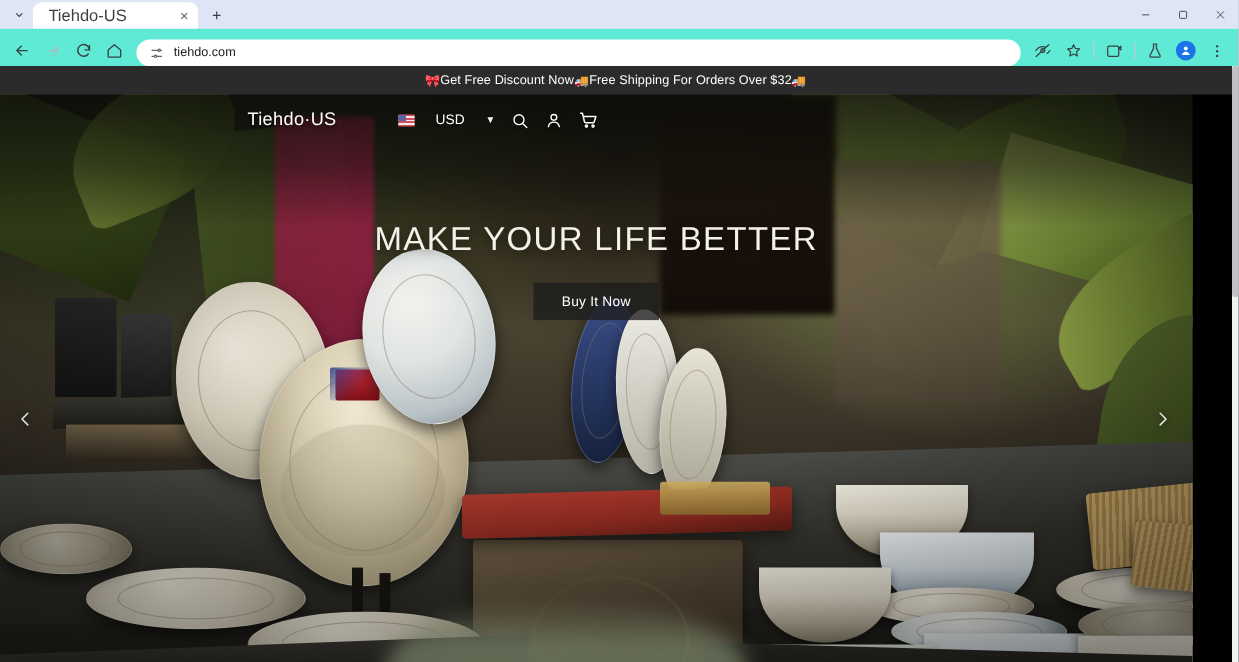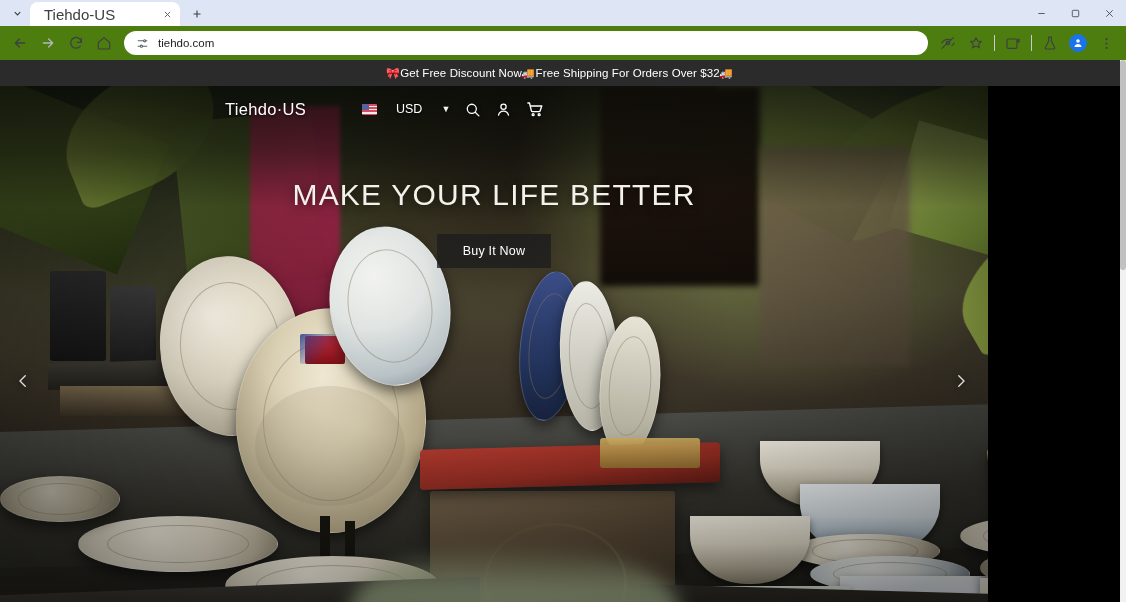--- a/index.html
+++ b/index.html
@@ -44,22 +44,22 @@
   .wincontrols {
     position:absolute; right:0; top:0; height:26px; display:flex;
   }
   .wc {
     width:34px; height:26px; display:flex; align-items:center; justify-content:center;
     color:#3c4043;
   }
 
   
   .toolbar {
-    height: 34px; background: #4d7c0f;
-    display: flex; align-items: center; gap: 0px; padding: 0 6px;
+    height: 34px; background: #5eead4;
+    display: flex; align-items: flex-end; gap: 0px; padding: 0 6px;
   }
   .tb-btn {
     width: 28px; height: 28px; display:flex; align-items:center; justify-content:center;
     color:#3c4043; border-radius:50%; flex:0 0 auto;
   }
   .tb-btn.dim { color:#b4b8bd; }
   .omnibox {
     flex: 1 1 auto; height: 24px; background:#ffffff; border-radius: 14px;
     display:flex; align-items:center; gap: 8px; padding: 0 10px; margin: 0 6px;
     min-width: 0;
@@ -82,21 +82,21 @@
   .promo {
     height: 26px; background:#2b2b2b; color:#ffffff;
     display:flex; align-items:center; justify-content:center;
     font-size: 11.5px; letter-spacing: 0.1px; position:relative; z-index:4;
     width: 1120px;
   }
   .promo .em { font-size: 11px; }
 
   
   .hero {
-    position: absolute; left:0; top:26px; width:988px; height:516px;
+    position: absolute; left:0; top:26px; width:1084px; height:516px;
     overflow:hidden;
     padding-left:25px;
   }
   .hero-bg { position:absolute; inset:0; }
 
   
   .layer { position:absolute; }
 
   .bg-base {
     position:absolute; inset:0;
@@ -231,21 +231,21 @@
   .hicon { color:#fff; display:flex; align-items:center; justify-content:center;
            filter: drop-shadow(0 1px 2px rgba(0,0,0,0.8)); }
 
   
   .hero-copy {
     position:absolute; left:0; top:0; width:100%; height:100%;
     display:flex; flex-direction:column; align-items:center; z-index:5;
     pointer-events:none;
   }
   .hero-title {
-    margin-top: 92px;
+    margin-top: 115px;
     font-size: 30px; font-weight: 400; letter-spacing: 1.2px;
     color:#f3f1ea; text-shadow: 0 2px 10px rgba(0,0,0,0.55);
     white-space:nowrap;
   }
   .hero-sub {
     margin-top: 10px;
     font-size: 13px; color:#f0eee6; letter-spacing:0.25px;
     text-shadow: 0 2px 8px rgba(0,0,0,0.6); white-space:nowrap;
   }
   .hero-btn {

